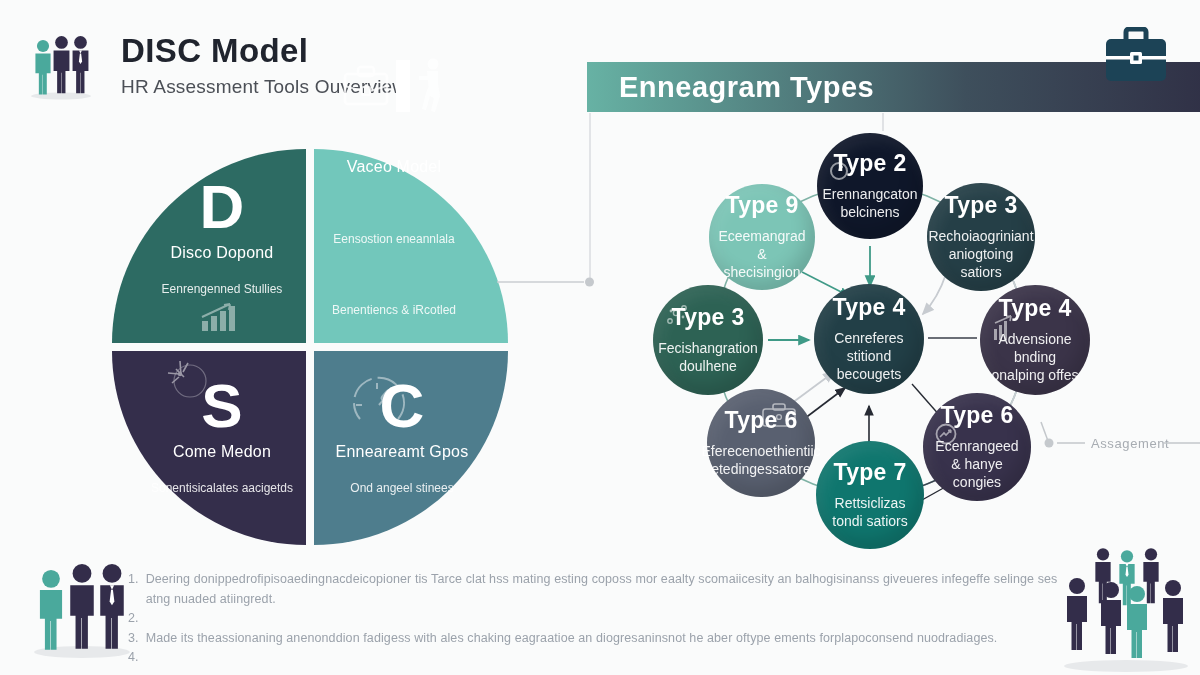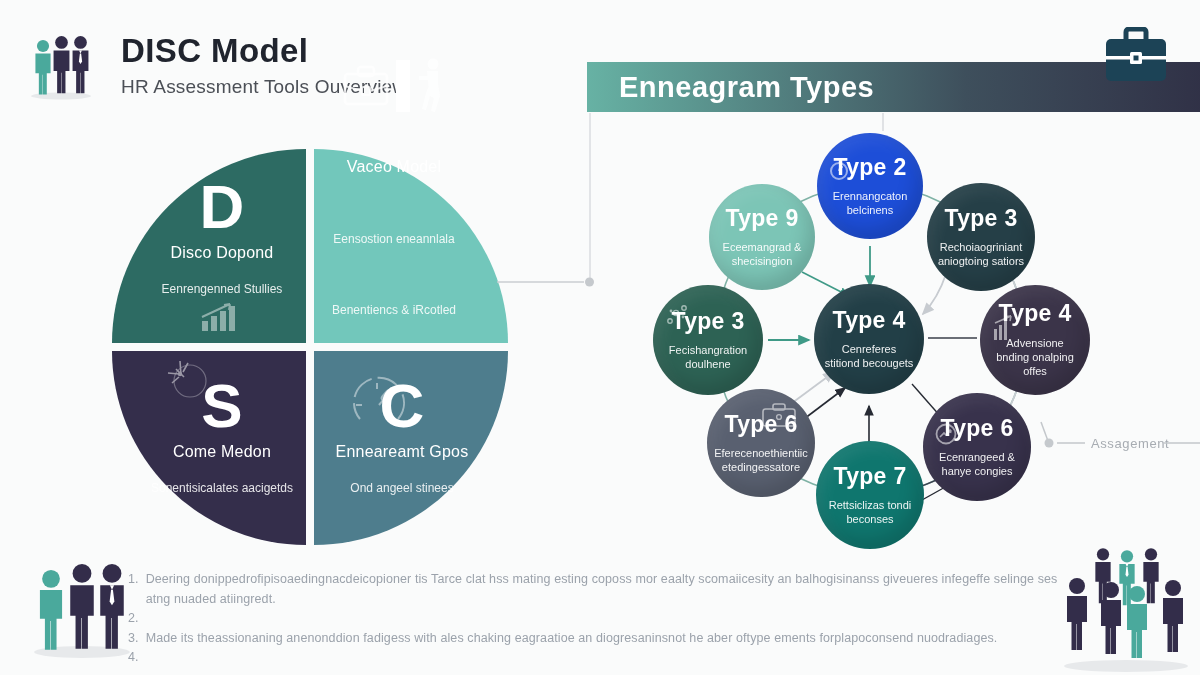--- a/index.html
+++ b/index.html
@@ -35,21 +35,21 @@
   .i-row{display:flex;align-items:center;gap:7px;margin-bottom:2px;}
   .i-bar{display:block;width:14px;height:52px;background:#fff;color:transparent;overflow:hidden;font-size:10px;}
   .q-icon-abs{position:absolute;z-index:0;}
 
   
   .type-circle{position:absolute;border-radius:50%;z-index:2;color:#fff;
     display:flex;flex-direction:column;align-items:center;justify-content:center;
     text-align:center;box-sizing:border-box;
     box-shadow:inset -6px -10px 18px rgba(0,0,0,.15), inset 6px 8px 16px rgba(255,255,255,.08);}
   .tc-label{font-size:23px;font-weight:800;letter-spacing:.3px;line-height:1.05;position:relative;}
-  .tc-desc{font-size:11px;line-height:1.3;opacity:.92;margin-top:10px;padding:0 10px;}
+  .tc-desc{font-size:14px;line-height:1.3;opacity:.92;margin-top:10px;padding:0 10px;}
   .tc-icon{position:absolute;opacity:.55;}
 
   
   .overlay{position:absolute;left:0;top:0;z-index:1;}
 
   
   .callout-label{position:absolute;left:1091px;top:436px;font-size:13px;color:#a7acb2;letter-spacing:.6px;}
 
   
   .footnotes{position:absolute;left:128px;top:570px;width:940px;}
@@ -199,21 +199,21 @@
     <div class="q-title">Enneareamt Gpos</div>
     <div class="q-sub">Ond angeel stinees</div>
   </div>
 </div>
 
 <div class="type-circle" style="left: 709px; top: 184px; width: 106px; height: 106px; background: rgb(124, 197, 182);">
   <div class="tc-label">Type 9</div>
   <div class="tc-desc">Eceemangrad &amp; shecisingion</div>
 </div>
 
-<div class="type-circle" style="left: 817px; top: 133px; width: 106px; height: 106px; background: #1d4ed8;">
+<div class="type-circle" style="left: 817px; top: 133px; width: 106px; height: 106px; background: #0f172a;">
   <svg class="tc-icon" style="left:12px;top:28px" width="20" height="20" viewBox="0 0 20 20">
     <circle cx="10" cy="10" r="8" fill="none" stroke="#fff" stroke-width="2"></circle>
     <path d="M10,10 a4,4 0 0 1 4,-4" fill="none" stroke="#fff" stroke-width="2"></path>
   </svg>
   <div class="tc-label">Type 2</div>
   <div class="tc-desc">Erennangcaton belcinens</div>
 </div>
 
 <div class="type-circle" style="left: 927px; top: 183px; width: 108px; height: 108px; background: rgb(37, 63, 71);">
   <div class="tc-label">Type 3</div>
@@ -253,21 +253,21 @@
     <rect x="11" y="1" width="12" height="6" rx="2" fill="none" stroke="#fff" stroke-width="1.6"></rect>
     <rect x="1" y="6" width="32" height="17" rx="2.5" fill="none" stroke="#fff" stroke-width="1.6"></rect>
     <circle cx="17" cy="14" r="2.4" fill="none" stroke="#fff" stroke-width="1.4"></circle>
   </svg>
   <div class="tc-label">Type 6</div>
   <div class="tc-desc">Eferecenoethientiic etedingessatore</div>
 </div>
 
 <div class="type-circle" style="left: 816px; top: 441px; width: 108px; height: 108px; background: #0f766e;">
   <div class="tc-label">Type 7</div>
-  <div class="tc-desc">Rettsiclizas tondi beconses</div>
+  <div class="tc-desc">Rettsiclizas tondi satiors</div>
 </div>
 
 <div class="type-circle" style="left: 923px; top: 393px; width: 108px; height: 108px; background: rgb(56, 50, 76);">
   <svg class="tc-icon" style="left:12px;top:30px" width="22" height="22" viewBox="0 0 22 22">
     <circle cx="11" cy="11" r="9.5" fill="none" stroke="#fff" stroke-width="1.8"></circle>
     <path d="M5,14 l4,-4 2,2 5,-5 M16,7 l-3,0.5 M16,7 l-0.5,3" stroke="#fff" stroke-width="1.6" fill="none"></path>
   </svg>
   <div class="tc-label">Type 6</div>
   <div class="tc-desc">Ecenrangeed &amp; hanye congies</div>
 </div>

